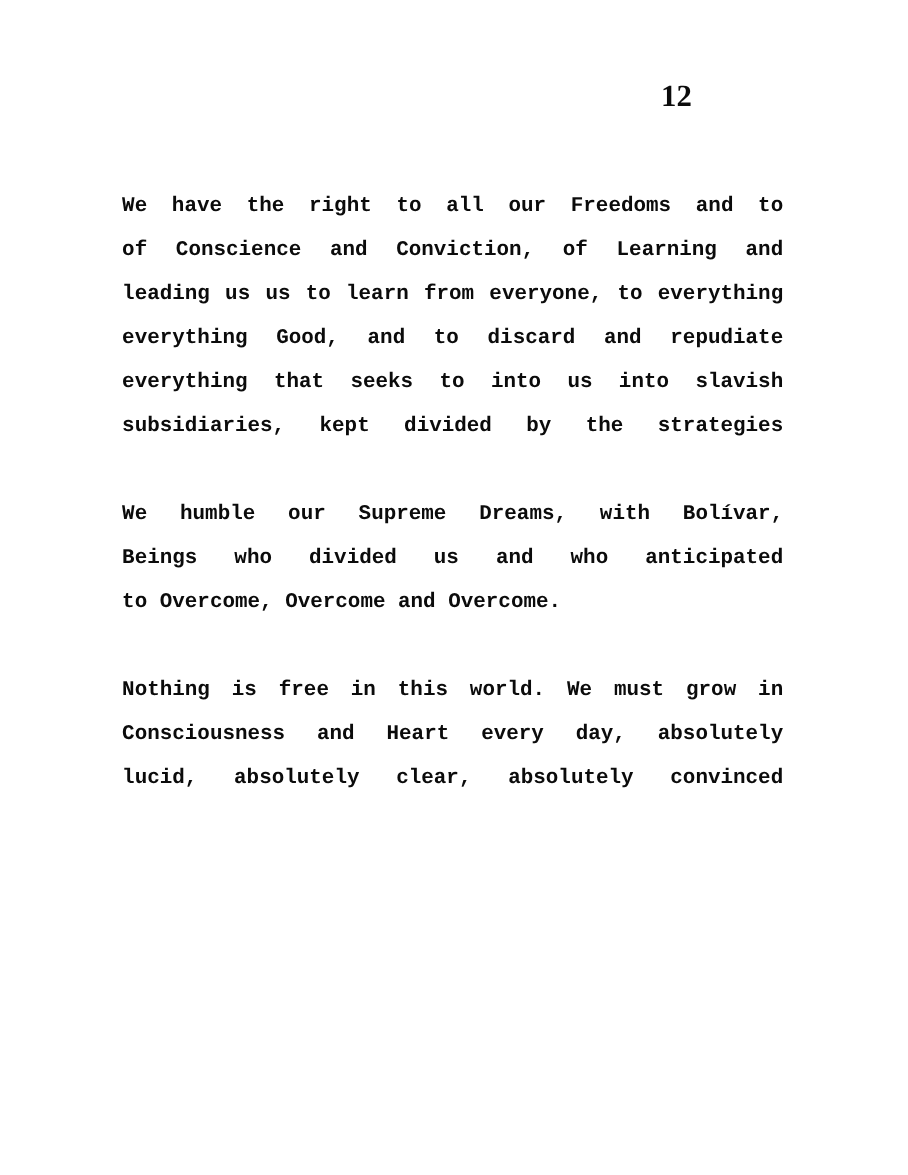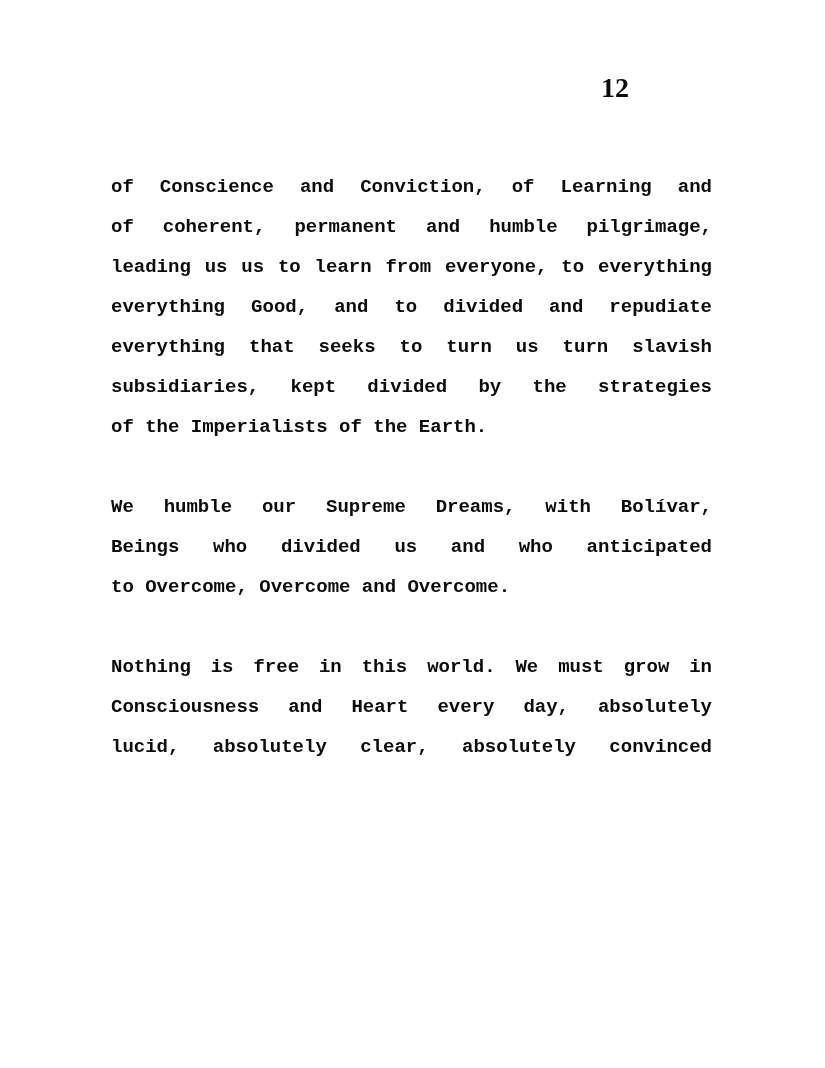--- a/index.html
+++ b/index.html
@@ -48,27 +48,26 @@
     text-align-last: left;
   }
 </style>
 </head>
 <body>
 
 <div class="sheet">
   <div class="page-number">12</div>
   <div class="page-body">
       <div class="paragraph">
+        <div class="line">We have the right to all our Freedoms and to</div>
         <div class="line">of Conscience and Conviction, of Learning and</div>
-        <div class="line">of coherent, permanent and humble pilgrimage,</div>
         <div class="line">leading us us to learn from everyone, to everything</div>
-        <div class="line">everything Good, and to divided and repudiate</div>
-        <div class="line">everything that seeks to turn us turn slavish</div>
+        <div class="line">everything Good, and to discard and repudiate</div>
+        <div class="line">everything that seeks to into us into slavish</div>
         <div class="line">subsidiaries, kept divided by the strategies</div>
-        <div class="line para-end">of the Imperialists of the Earth.</div>
       </div>
       <div class="paragraph">
         <div class="line">We humble our Supreme Dreams, with Bolívar,</div>
         <div class="line">Beings who divided us and who anticipated</div>
         <div class="line para-end">to Overcome, Overcome and Overcome.</div>
       </div>
       <div class="paragraph">
         <div class="line">Nothing is free in this world. We must grow in</div>
         <div class="line">Consciousness and Heart every day, absolutely</div>
         <div class="line">lucid, absolutely clear, absolutely convinced</div>

